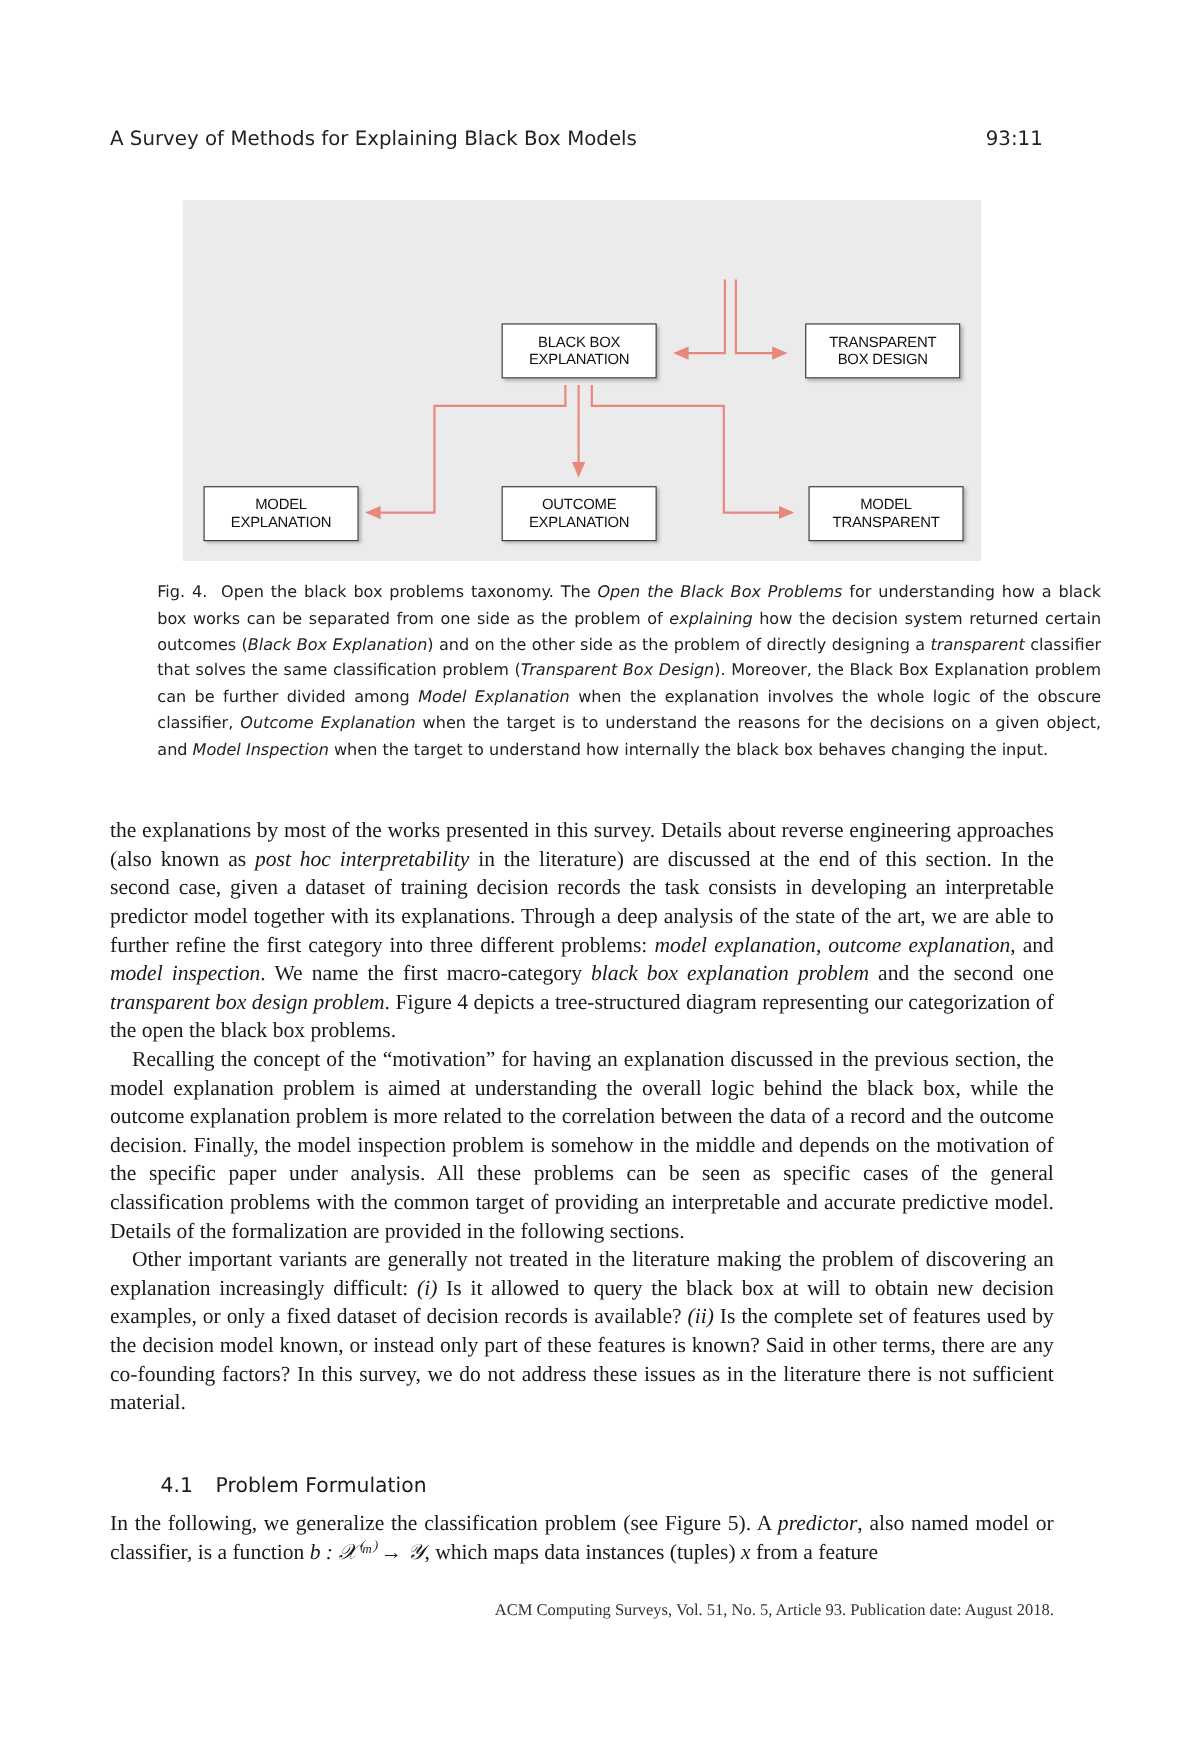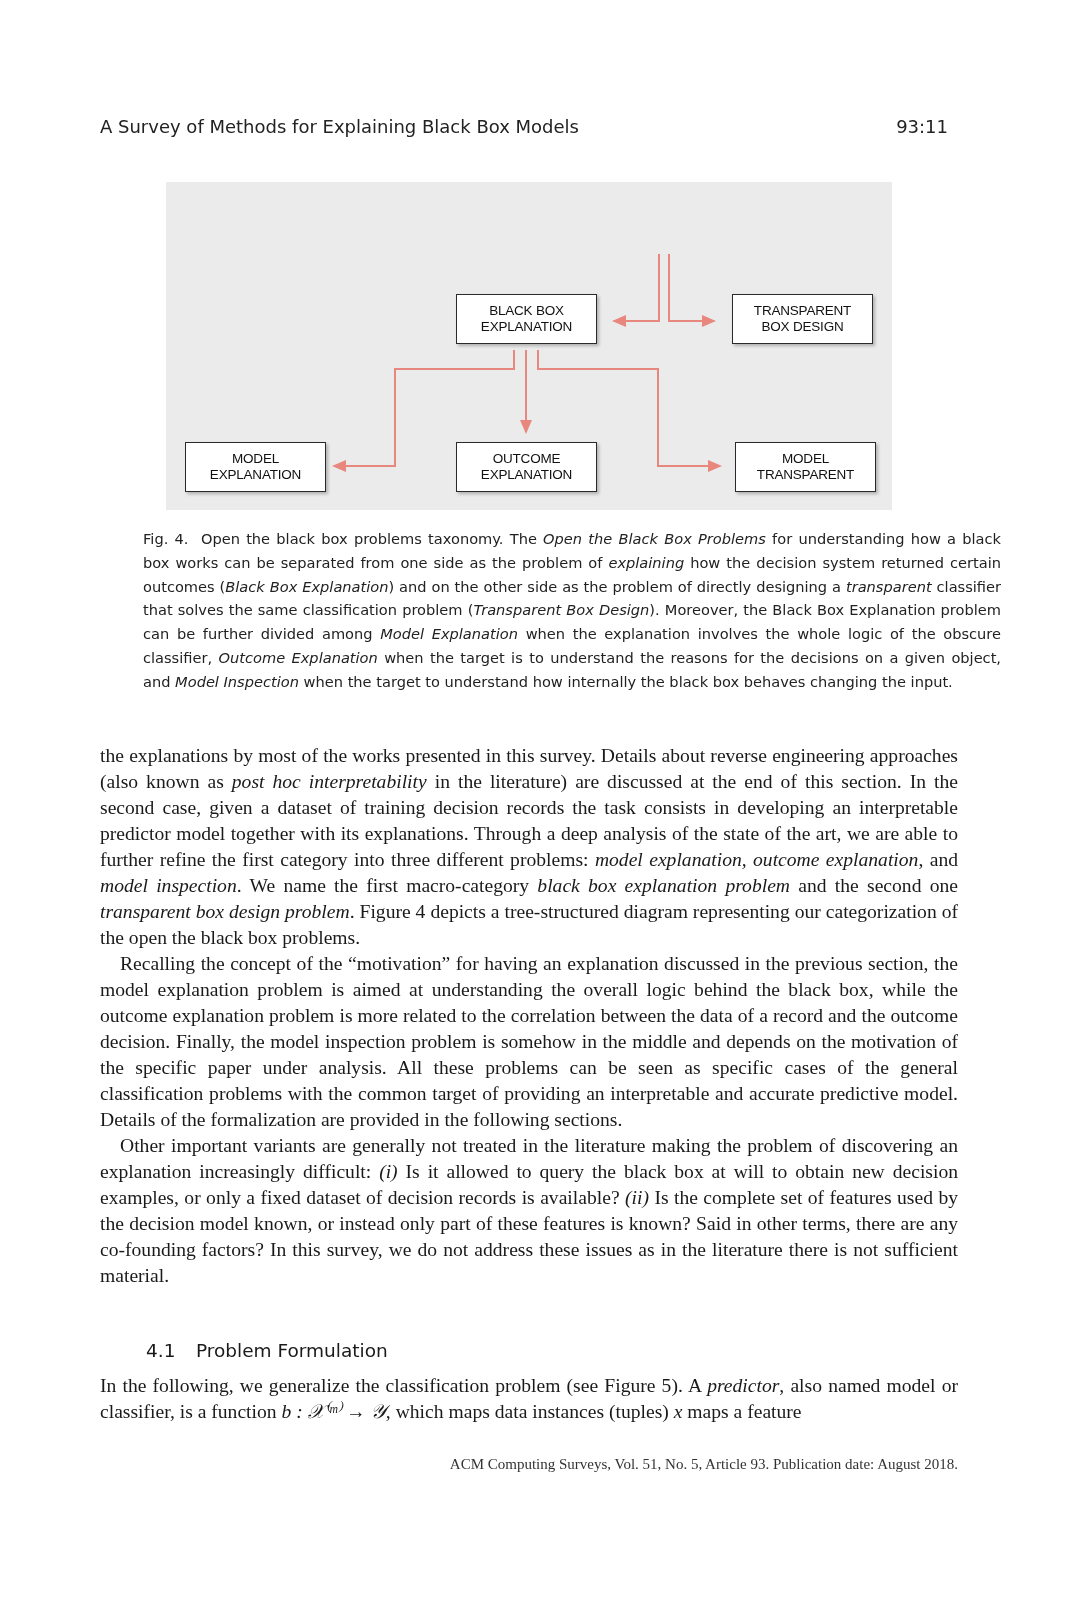--- a/index.html
+++ b/index.html
@@ -102,16 +102,16 @@
   <p><span>the explanations by most of the works presented in this survey. Details about reverse engineering approaches (also known as </span><em>post hoc interpretability</em><span> in the literature) are discussed at the end of this section. In the second case, given a dataset of training decision records the task consists in developing an interpretable predictor model together with its explanations. Through a deep analysis of the state of the art, we are able to further refine the first category into three different problems: </span><em>model explanation, outcome explanation</em><span>, and </span><em>model inspection</em><span>. We name the first macro-category </span><em>black box explanation problem</em><span> and the second one </span><em>transparent box design problem</em><span>. Figure 4 depicts a tree-structured diagram representing our categorization of the open the black box problems.</span></p>
   <p class="indent">Recalling the concept of the “motivation” for having an explanation discussed in the previous section, the model explanation problem is aimed at understanding the overall logic behind the black box, while the outcome explanation problem is more related to the correlation between the data of a record and the outcome decision. Finally, the model inspection problem is somehow in the middle and depends on the motivation of the specific paper under analysis. All these problems can be seen as specific cases of the general classification problems with the common target of providing an interpretable and accurate predictive model. Details of the formalization are provided in the following sections.</p>
   <p class="indent"><span>Other important variants are generally not treated in the literature making the problem of discovering an explanation increasingly difficult: </span><em>(i)</em><span> Is it allowed to query the black box at will to obtain new decision examples, or only a fixed dataset of decision records is available? </span><em>(ii)</em><span> Is the complete set of features used by the decision model known, or instead only part of these features is known? Said in other terms, there are any co-founding factors? In this survey, we do not address these issues as in the literature there is not sufficient material.</span></p>
 </div>
 
 <div class="section-head">
   <span class="num">4.1</span><span>Problem Formulation</span>
 </div>
 
 <div class="body-text" style="top:1373px;">
-  <p><span>In the following, we generalize the classification problem (see Figure 5). A </span><em>predictor</em><span>, also named model or classifier, is a function </span><em>b : 𝒳⁽ᵐ⁾ → 𝒴</em><span>, which maps data instances (tuples) </span><em>x</em><span> maps a feature</span></p>
+  <p><span>In the following, we generalize the classification problem (see Figure 5). A </span><em>predictor</em><span>, also named model or classifier, is a function </span><em>b : 𝒳⁽ᵐ⁾ → 𝒴</em><span>, which maps data instances (tuples) </span><em>x</em><span> from a feature</span></p>
 </div>
 
 <div class="footer">ACM Computing Surveys, Vol. 51, No. 5, Article 93. Publication date: August 2018.</div>
 
 </body></html>

